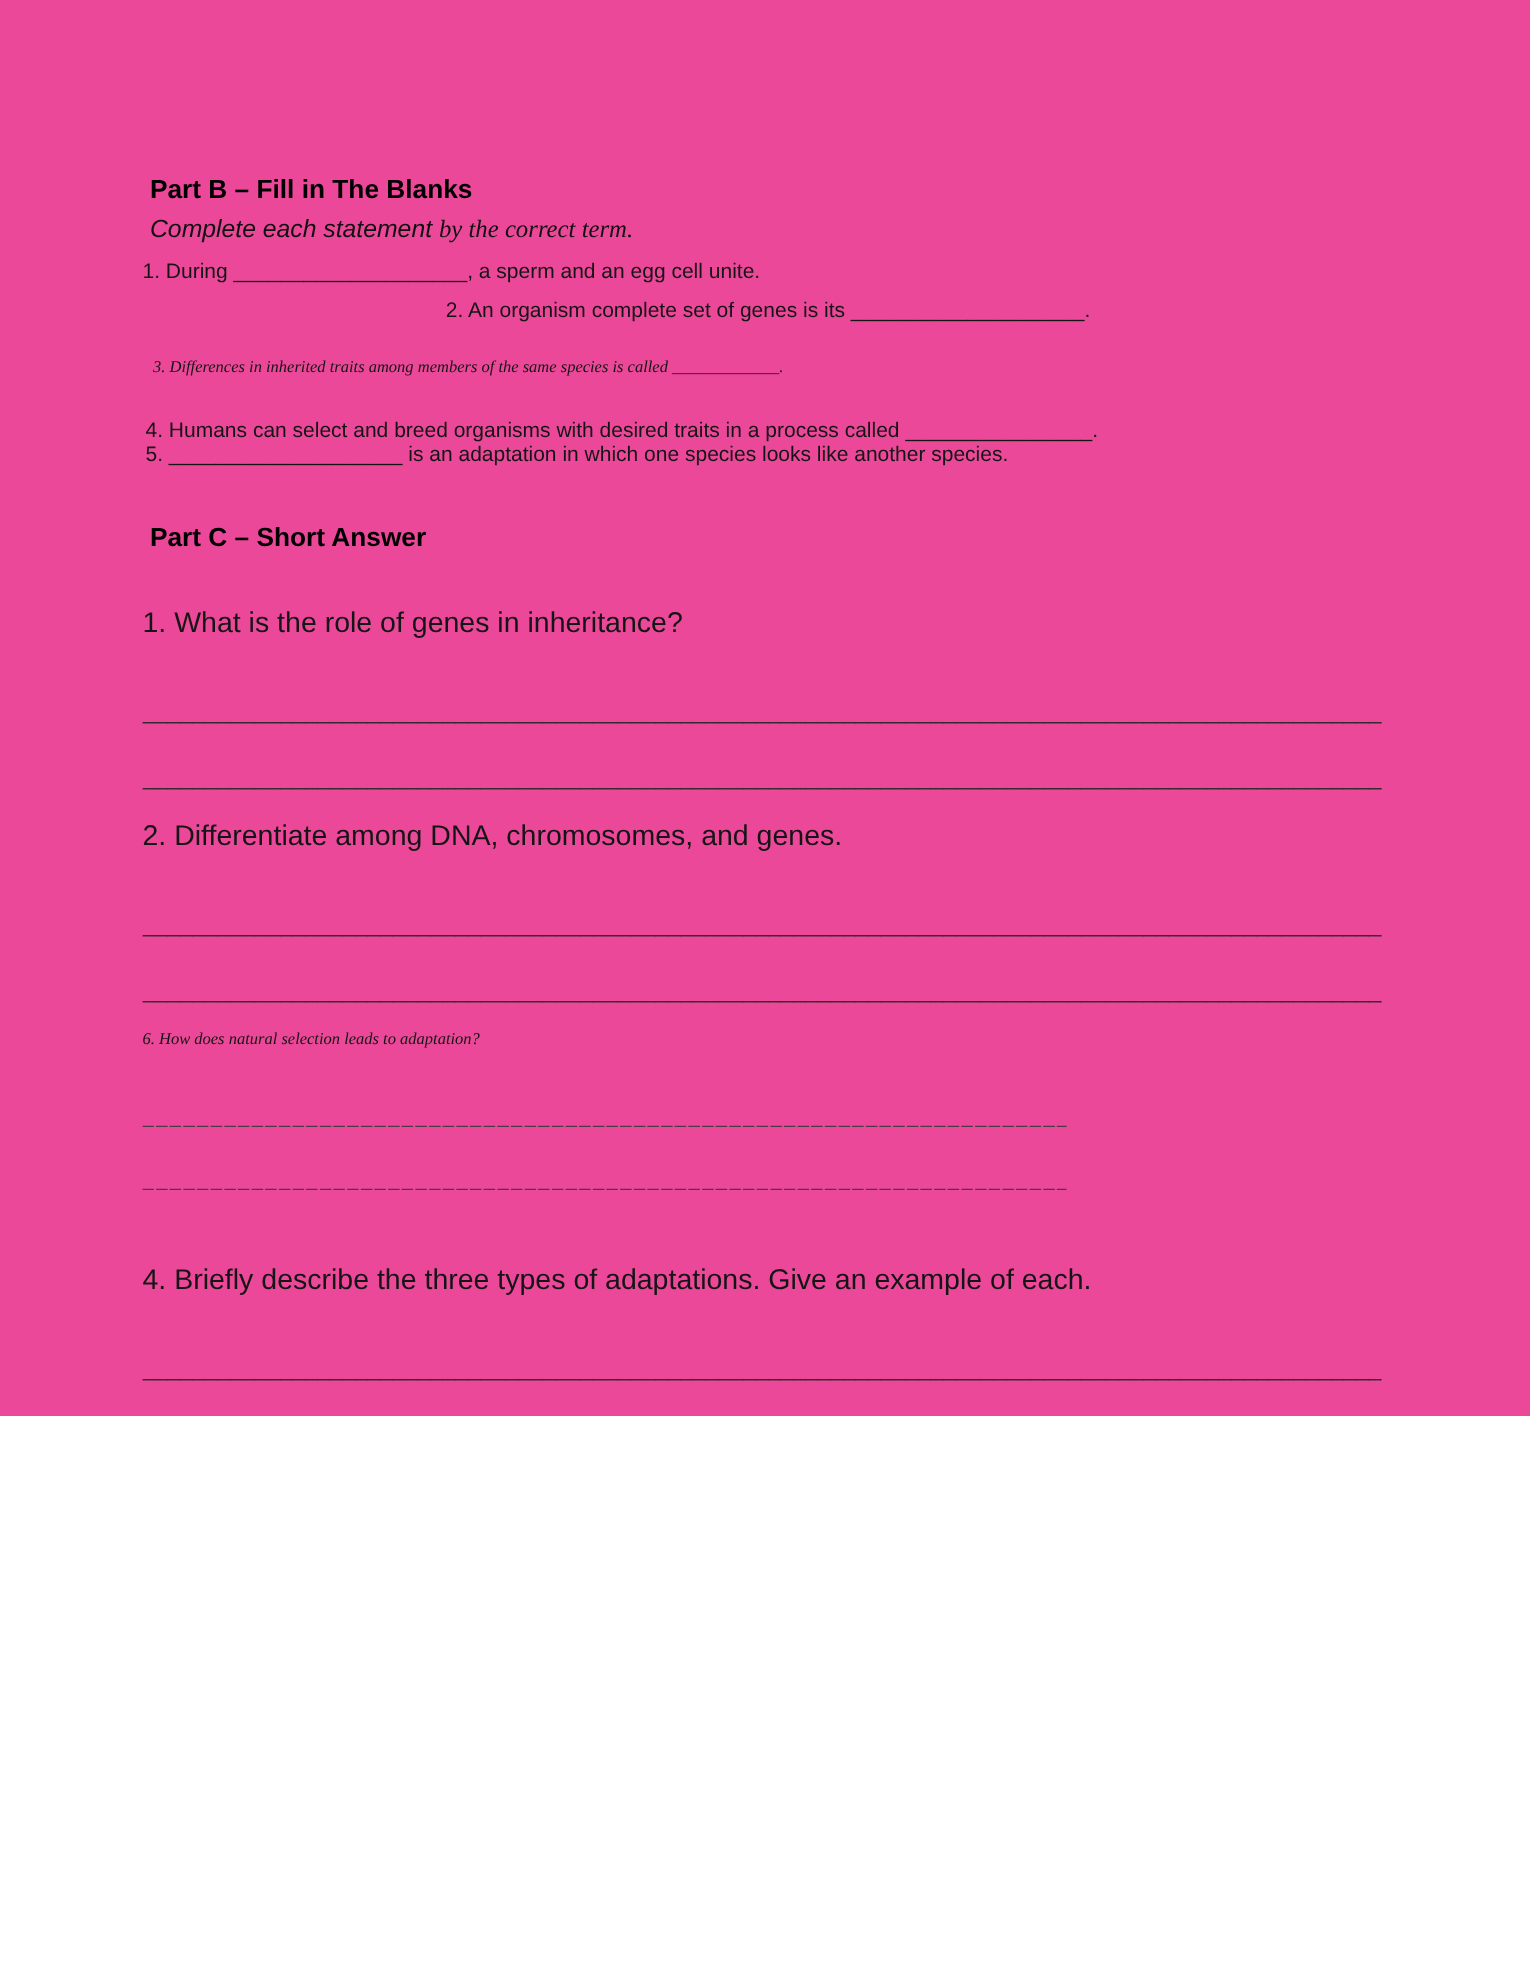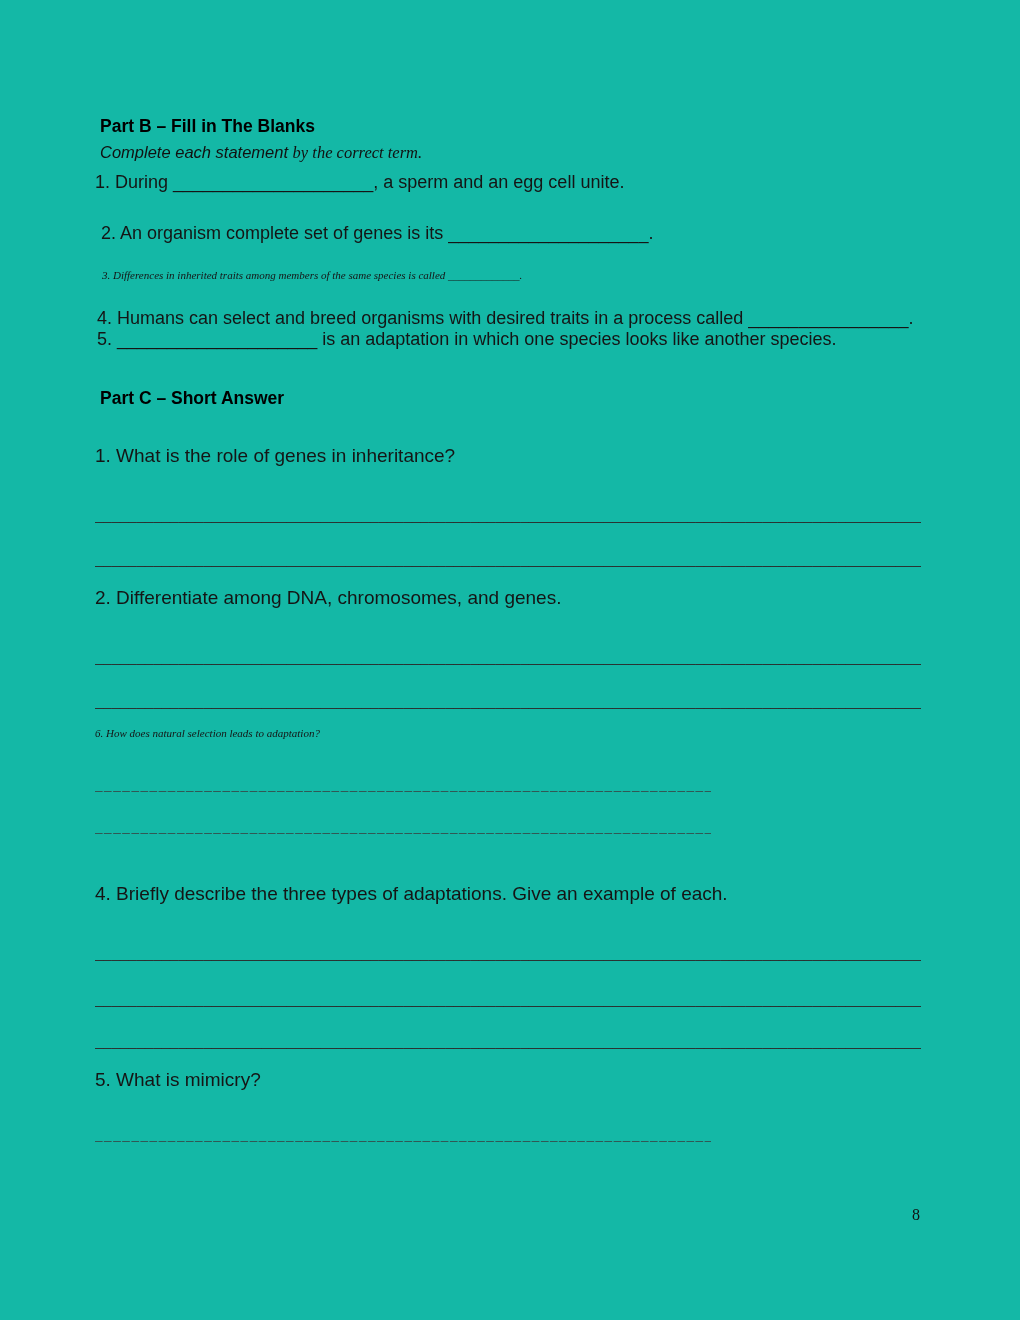--- a/index.html
+++ b/index.html
@@ -1,21 +1,21 @@
 <!DOCTYPE html>
 <html><head>
 <meta charset="utf-8">
 <style>
   * { margin: 0; padding: 0; box-sizing: border-box; }
   html, body { background: #ffffff; }
   .page {
     position: relative;
     width: 1020px;
-    height: 1320px;
-    background: #14b8a6;
+    height: 944px;
+    background: #ec4899;
     font-family: "Liberation Sans", sans-serif;
     color: #1c1c1c;
     overflow: hidden;
   }
   .content {
     padding: 116px 97px 0 95px;
   }
   .heading {
     font-size: 17.5px;
     font-weight: bold;
@@ -26,21 +26,21 @@
     font-size: 16.5px;
     font-style: italic;
     color: #111111;
     padding-left: 5px;
   }
   .serif {
     font-family: "Liberation Serif", serif;
     font-style: italic;
   }
   .fib {
-    font-size: 18px;
+    font-size: 14px;
     color: #151515;
   }
   .fib.serif, .q.serif {
     font-size: 11px;
   }
   .q {
     font-size: 19px;
     color: #151515;
   }
   .answer-line {
@@ -70,21 +70,21 @@
 </head>
 <body>
 
 <div class="page">
   <div class="content">
 
     <div class="heading">Part B – Fill in The Blanks</div>
     <div class="subtitle" style="margin-top:6px;"><span>Complete each statement </span><span class="serif">by the correct term.</span></div>
 
     <div class="fib" style="margin-top:9px;">1. During ____________________, a sperm and an egg cell unite.</div>
-    <div class="fib" style="margin-top:30px; padding-left:6px;">2. An organism complete set of genes is its ____________________.</div>
+    <div class="fib" style="margin-top:10px; padding-left:6px;text-align:center;">2. An organism complete set of genes is its ____________________.</div>
     <div class="fib serif" style="margin-top:25px; padding-left:7px;">3. Differences in inherited traits among members of the same species is called _____________.</div>
     <div class="fib" style="margin-top:27px; padding-left:2px;">4. Humans can select and breed organisms with desired traits in a process called ________________.</div>
     <div class="fib" style="padding-left:2px;">5. ____________________ is an adaptation in which one species looks like another species.</div>
 
     <div class="heading" style="margin-top:38px;">Part C – Short Answer</div>
 
     <div class="q" style="margin-top:36px;">1. What is the role of genes in inheritance?</div>
     <div class="answer-line" style="margin-top:38px;">____________________________________________________________________________________________________</div>
     <div class="answer-line" style="margin-top:24px;">____________________________________________________________________________________________________</div>
 

